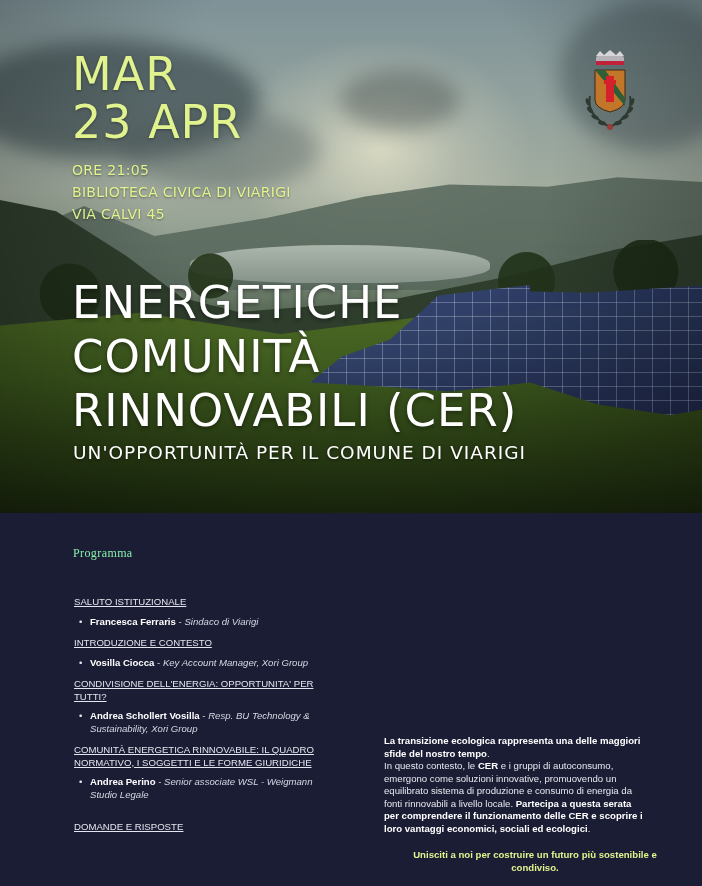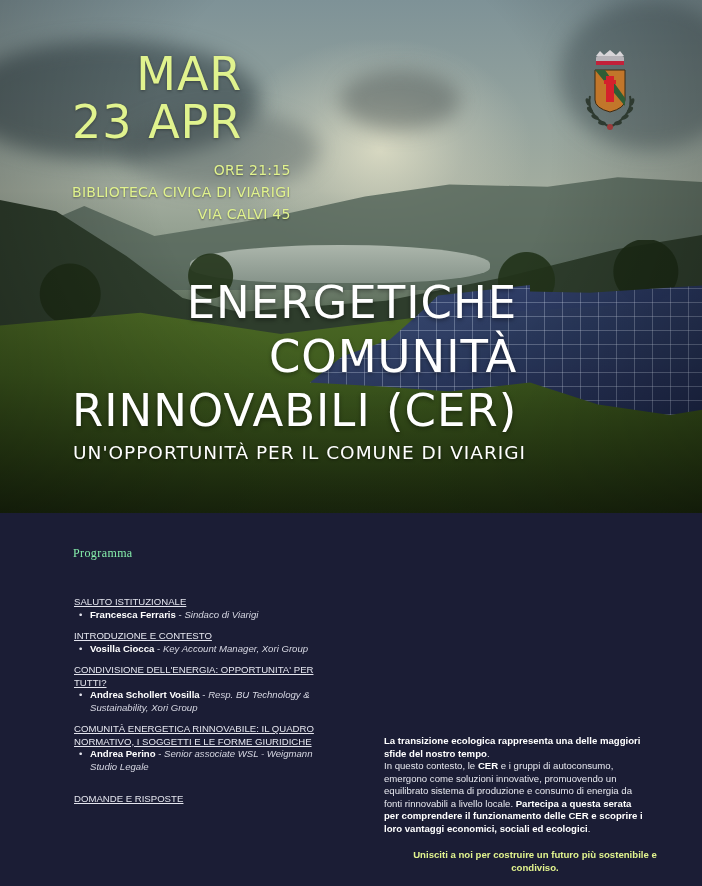--- a/index.html
+++ b/index.html
@@ -4,21 +4,20 @@
 <style>
   * { margin: 0; padding: 0; box-sizing: border-box; }
   html, body { width: 702px; height: 886px; overflow: hidden; background: #1b1d35; }
   body { position: relative; font-family: "Liberation Sans", sans-serif; }
 
   
   .hero {
     position: absolute; left: 0; top: 0; width: 702px; height: 636px; overflow: hidden;
     background:
       linear-gradient(180deg, #7e9297 0%, #94a39e 18%, #a3ad9f 30%, #8c9a8a 40%, #5e6f5c 48%, #3a4a35 56%, #2f4326 66%, #34491f 78%, #27361a 90%, #1c2613 100%);
-    text-align: right;
   }
   .sky-glow {
     position: absolute; left: 230px; top: 40px; width: 300px; height: 220px;
     background: radial-gradient(ellipse at center, rgba(235,232,205,0.75) 0%, rgba(210,210,190,0.35) 40%, rgba(200,200,180,0) 72%);
   }
   .cloud { position: absolute; border-radius: 50%; filter: blur(10px); }
   .cloud.c1 { left: -40px; top: 40px; width: 300px; height: 120px; background: rgba(40,55,60,0.55); }
   .cloud.c2 { left: 340px; top: 70px; width: 120px; height: 60px; background: rgba(70,80,80,0.45); }
   .cloud.c3 { left: 560px; top: 0px; width: 180px; height: 150px; background: rgba(60,75,80,0.45); }
   .cloud.c4 { left: 120px; top: 110px; width: 200px; height: 80px; background: rgba(70,80,82,0.35); }
@@ -99,21 +98,21 @@
 
   
   .bottom { position: absolute; left: 0; top: 513px; width: 702px; height: 373px; background: #1b1d35; }
   .prog-heading {
     position: absolute; left: 73px; top: 546px;
     color: #86efac; font-family: Liberation Serif, serif; font-size: 12px; letter-spacing: 0.4px;
   }
   .agenda { position: absolute; left: 74px; top: 596px; width: 262px; color: #e4e5ee; font-size: 9.6px; }
   .agenda-item { margin-bottom: 9px; }
   .agenda-item .topic { text-decoration: underline; line-height: 12.5px; color: #e4e5ee; cursor: pointer; }
-  .agenda-item ul { list-style: none; padding-left: 5px; }
+  .agenda-item ul { list-style: none; padding-left: 5px; margin-top: 7px; }
   .agenda-item li { position: relative; padding-left: 11px; line-height: 12.5px; }
   .agenda-item li::before { content: "•"; position: absolute; left: 0; top: 0; }
   .speaker { font-weight: bold; color: #ffffff; }
   .role { font-style: italic; color: #d6d7e2; }
   .sep { color: #d6d7e2; }
   .agenda-item.spaced { margin-top: 20px; text-decoration: underline; }
 
   .description { position: absolute; left: 384px; top: 735px; width: 262px; color: #e7e8ef; font-size: 9.6px; line-height: 12.5px; }
   .description b { color: #ffffff; }
   .cta { position: absolute; left: 404px; top: 849px; width: 262px; color: #e1f38e; font-size: 9.6px; line-height: 12.5px; font-weight: bold; text-align: center; }
@@ -134,21 +133,21 @@
   <div class="hill"></div>
   <div class="solar"></div>
   <div class="vignette"></div>
 
   <div class="date">
     <div>MAR</div>
     <div>23 APR</div>
   </div>
 
   <div class="event-info">
-    <div>ORE 21:15</div>
+    <div>ORE 21:05</div>
     <div>BIBLIOTECA CIVICA DI VIARIGI</div>
     <div>VIA CALVI 45</div>
   </div>
 
   <svg class="crest" viewBox="0 0 64 90">
 
     <rect x="18" y="8" width="28" height="8" rx="2" fill="#b6b3b8"></rect>
     <path d="M18 8 L22 3 L26 7 L32 2 L38 7 L42 3 L46 8 Z" fill="#d8d5d8"></path>
     <rect x="18" y="13" width="28" height="4" fill="#c2213a"></rect>
 

